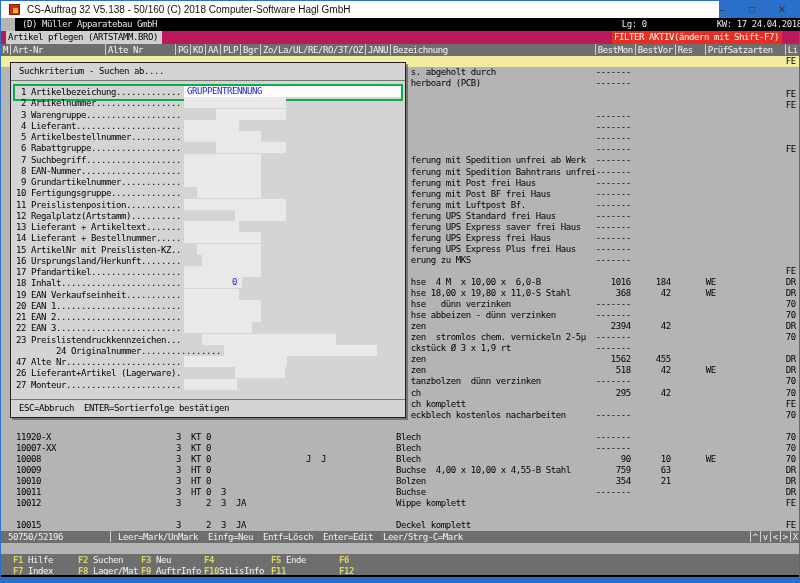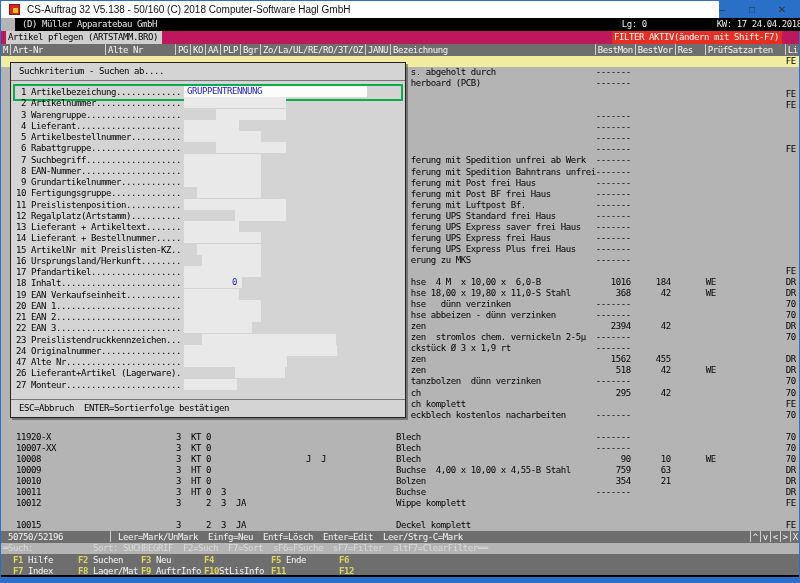--- a/index.html
+++ b/index.html
@@ -218,23 +218,20 @@
       </div>
       <div class="row" style="top: 520.1px;">
         <span class="t">   10015                           3     2  3  JA                              Deckel komplett                                                               FE </span>
       </div>
     </div>
 
   <div class="bar status-bar">
     <span class="t" id="status-line"> 50750/52196         │ Leer=Mark/UnMark  Einfg=Neu  Entf=Lösch  Enter=Edit  Leer/Strg-C=Mark                                                         │^│v│&lt;│&gt;│X </span>
   </div>
 
-  <div class="bar hint-bar">
-    <span class="t" id="hint-line">═Such:            Sort: SUCHBEGRIF  F2=Such  F7=Sort  sF6=FSuche  sF7=Filter  altF7=ClearFilter══                                                               </span>
-  </div>
 
   <div class="fkeys" id="fkeys">
       <span class="fk" style="left: 12px; top: 1px;"><b class="k">F1</b><i class="l">Hilfe</i></span>
       <span class="fk" style="left: 77px; top: 1px;"><b class="k">F2</b><i class="l">Suchen</i></span>
       <span class="fk" style="left: 140px; top: 1px;"><b class="k">F3</b><i class="l">Neu</i></span>
       <span class="fk" style="left: 203px; top: 1px;"><b class="k">F4</b></span>
       <span class="fk" style="left: 270px; top: 1px;"><b class="k">F5</b><i class="l">Ende</i></span>
       <span class="fk" style="left: 338px; top: 1px;"><b class="k">F6</b></span>
       <span class="fk" style="left: 12px; top: 12px;"><b class="k">F7</b><i class="l">Index</i></span>
       <span class="fk" style="left: 77px; top: 12px;"><b class="k">F8</b><i class="l">Lager/Mat</i></span>
@@ -244,21 +241,21 @@
       <span class="fk" style="left: 338px; top: 12px;"><b class="k">F12</b></span>
     </div>
   <div class="black-strip"></div>
 
   <div class="dialog">
     <div class="dtitle t">Suchkriterium - Suchen ab....</div>
     <div class="ddiv"></div>
     <div id="ditems">
         <div class="ditem focus" style="top: 0px;">
           <span class="t dlabel"> 1 Artikelbezeichung.............</span>
-          <div class="dfield" style="left: 173px; width: 183px;">
+          <div class="dfield" style="left: 173px; width: 217px;">
             <span class="t dval">GRUPPENTRENNUNG</span>
           </div>
         </div>
         <div class="ditem" style="top: 11.25px;">
           <span class="t dlabel"> 2 Artikelnummer.................</span>
           <div class="dfield" style="left: 173px; width: 102px;"></div>
         </div>
         <div class="ditem" style="top: 22.5px;">
           <span class="t dlabel"> 3 Warengruppe...................</span>
           <div class="dfield" style="left: 205px; width: 70px;"></div>
@@ -338,21 +335,21 @@
           <div class="dfield" style="left: 173px; width: 77px;"></div>
         </div>
         <div class="ditem" style="top: 236.25px;">
           <span class="t dlabel">22 EAN 3.........................</span>
           <div class="dfield" style="left: 173px; width: 68px;"></div>
         </div>
         <div class="ditem" style="top: 247.5px;">
           <span class="t dlabel">23 Preislistendruckkennzeichen...</span>
           <div class="dfield" style="left: 191px; width: 134px;"></div>
         </div>
-        <div class="ditem" style="top: 258.75px;">
+        <div class="ditem" style="top: 258.75px; margin-left: 40px;">
           <span class="t dlabel">24 Originalnummer................</span>
           <div class="dfield" style="left: 173px; width: 153px;"></div>
         </div>
         <div class="ditem" style="top: 270px;">
           <span class="t dlabel">47 Alte Nr.......................</span>
           <div class="dfield" style="left: 173px; width: 103px;"></div>
         </div>
         <div class="ditem" style="top: 281.25px;">
           <span class="t dlabel">26 Lieferant+Artikel (Lagerware).</span>
           <div class="dfield" style="left: 224px; width: 50px;"></div>

